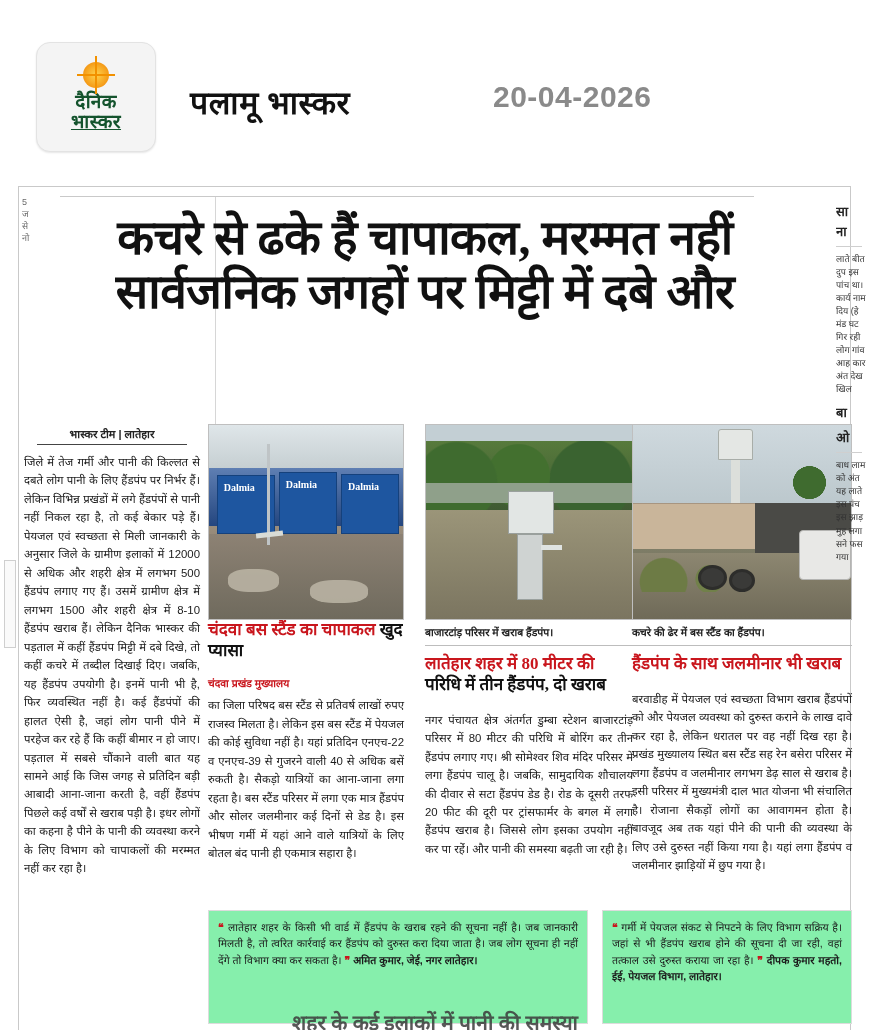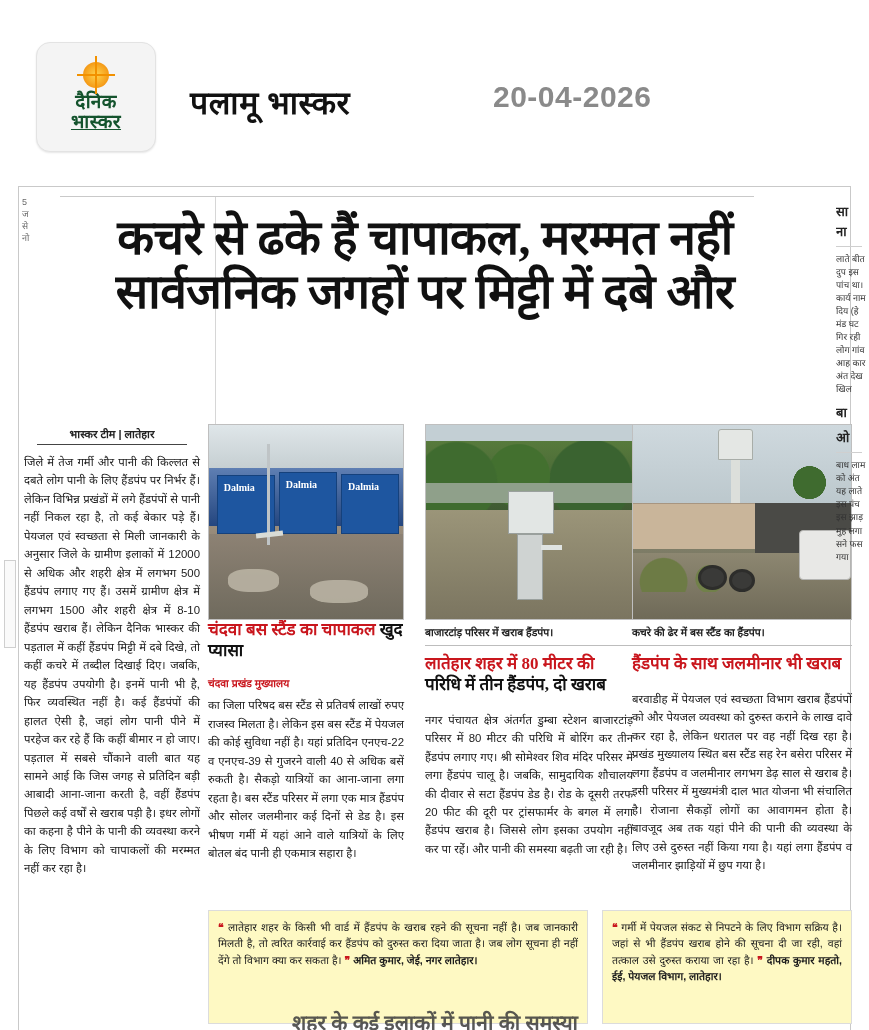--- a/index.html
+++ b/index.html
@@ -135,21 +135,21 @@
     font-size:17px; line-height:1.22; color:#111; margin-bottom:15px;
   }
   .sub-head .red { color:#c9161d; }
   .sub-sub {
     font-size:10.5px; font-weight:bold; color:#c9161d; margin-bottom:6px;
   }
 
   
   .quote {
     position:absolute; bottom:0;
-    background:#fef9c3; border:1px solid #dcdcdc;
+    background:#86efac; border:1px solid #dcdcdc;
     padding:8px 9px 9px; font-size:10.6px; line-height:1.55; color:#1b1b1b;
     text-align:justify;
   }
   .q1 { left:184px; top:486px; width:380px; }
   .q2 { left:578px; top:486px; width:250px; }
   .quote .who { font-weight:bold; }
   .quote .mark { color:#c9161d; font-weight:bold; }
 
   
   .bottom-strip {

